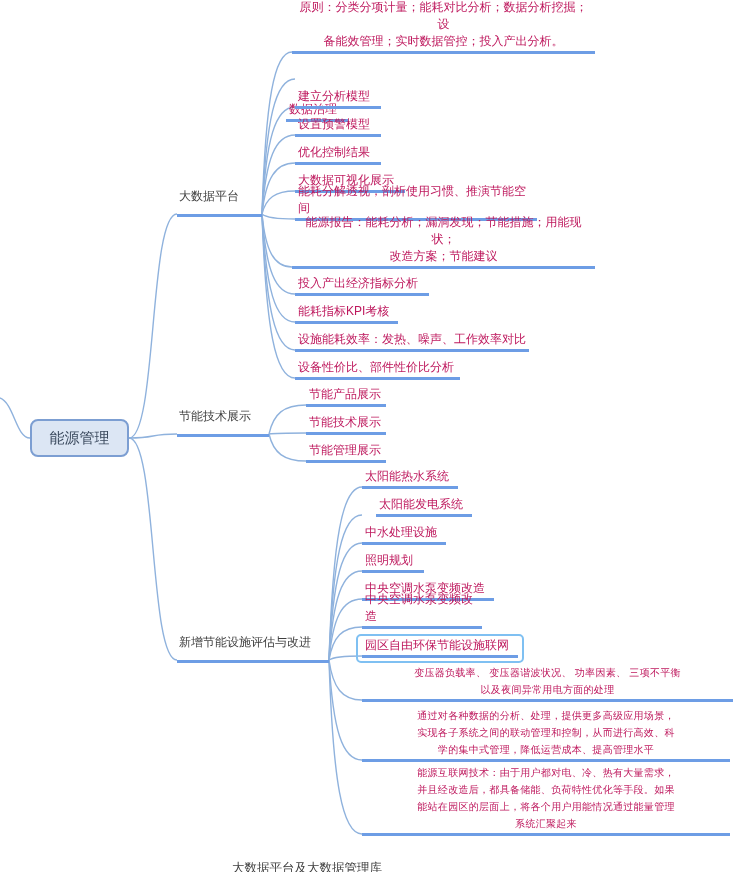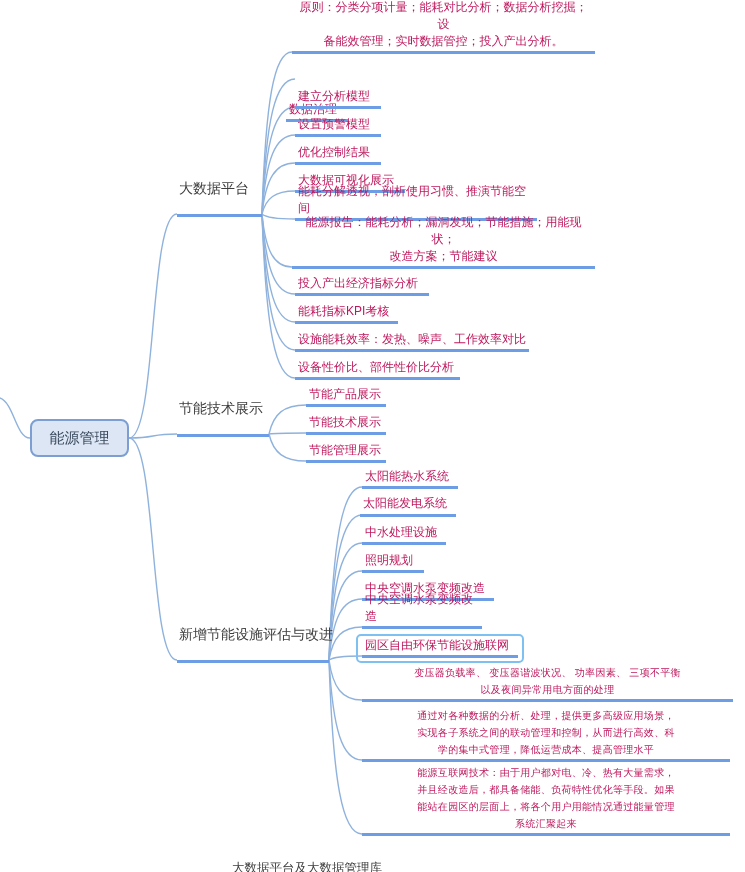--- a/index.html
+++ b/index.html
@@ -14,22 +14,22 @@
     position:absolute;box-sizing:border-box;
     display:flex;flex-direction:column;justify-content:flex-end;
     font-size:12px;line-height:17px;color:#be185d;
     border-bottom:3px solid #6d9de5;
     padding:0 3px 1px 3px;white-space:pre-line;
   }
   .topic.center{text-align:center;}
   .topic.lg{font-size:10px;letter-spacing:0.3px;line-height:17px;}
   .branch-label{
     position:absolute;box-sizing:border-box;
-    display:flex;flex-direction:column;justify-content:flex-end;
-    font-size:14px;line-height:16px;color:#3e3e3e;
+    display:flex;flex-direction:column;justify-content:center;
+    font-size:12px;line-height:16px;color:#3e3e3e;
     border-bottom:3px solid #6d9de5;
     padding:0 2px 18px 2px;white-space:nowrap;
   }
   #root-node{
     position:absolute;box-sizing:border-box;
     background:#dce6f4;border:2px solid #7c9ed2;border-radius:8px;
     display:flex;align-items:center;justify-content:center;
     font-size:15px;color:#3b4a5e;
   }
   .selection-box{
@@ -99,21 +99,21 @@
       <div class="branch-label" style="left: 177px; top: 416px; width: 92px; height: 21px;">
         <span>节能技术展示</span>
       </div>
       <div class="topic" style="left: 306px; top: 387px; width: 80px; height: 20px;"><span>节能产品展示</span></div>
       <div class="topic" style="left: 306px; top: 415px; width: 80px; height: 20px;"><span>节能技术展示</span></div>
       <div class="topic" style="left: 306px; top: 443px; width: 80px; height: 20px;"><span>节能管理展示</span></div>
       <div class="branch-label" style="left: 177px; top: 642px; width: 152px; height: 21px;">
         <span>新增节能设施评估与改进</span>
       </div>
       <div class="topic" style="left: 362px; top: 469px; width: 96px; height: 20px;"><span>太阳能热水系统</span></div>
-      <div class="topic" style="left: 360px; top: 497px; width: 96px; height: 20px; font-family: Liberation Mono, monospace;"><span>太阳能发电系统</span></div>
+      <div class="topic" style="left: 376px; top: 497px; width: 96px; height: 20px;"><span>太阳能发电系统</span></div>
       <div class="topic" style="left: 362px; top: 525px; width: 84px; height: 20px;"><span>中水处理设施</span></div>
       <div class="topic" style="left: 362px; top: 553px; width: 62px; height: 20px;"><span>照明规划</span></div>
       <div class="topic" style="left: 362px; top: 581px; width: 132px; height: 20px; justify-content: flex-end;"><span>中央空调水泵变频改造</span></div>
       <div class="topic" style="left: 362px; top: 609px; width: 120px; height: 20px;"><span>中央空调水泵变频改造</span></div>
       <div class="selection-box" style="left: 356px; top: 634px; width: 168px; height: 29px;"></div>
       <div class="topic" style="left: 362px; top: 638px; width: 156px; height: 20px;"><span>园区自由环保节能设施联网</span></div>
       <div class="topic center lg" style="left: 362px; top: 664px; width: 371px; height: 38px;"><span>变压器负载率、 变压器谐波状况、 功率因素、 三项不平衡
 以及夜间异常用电方面的处理</span></div>
       <div class="topic center lg" style="left: 362px; top: 706px; width: 368px; height: 56px;"><span>通过对各种数据的分析、处理，提供更多高级应用场景，
 实现各子系统之间的联动管理和控制，从而进行高效、科

